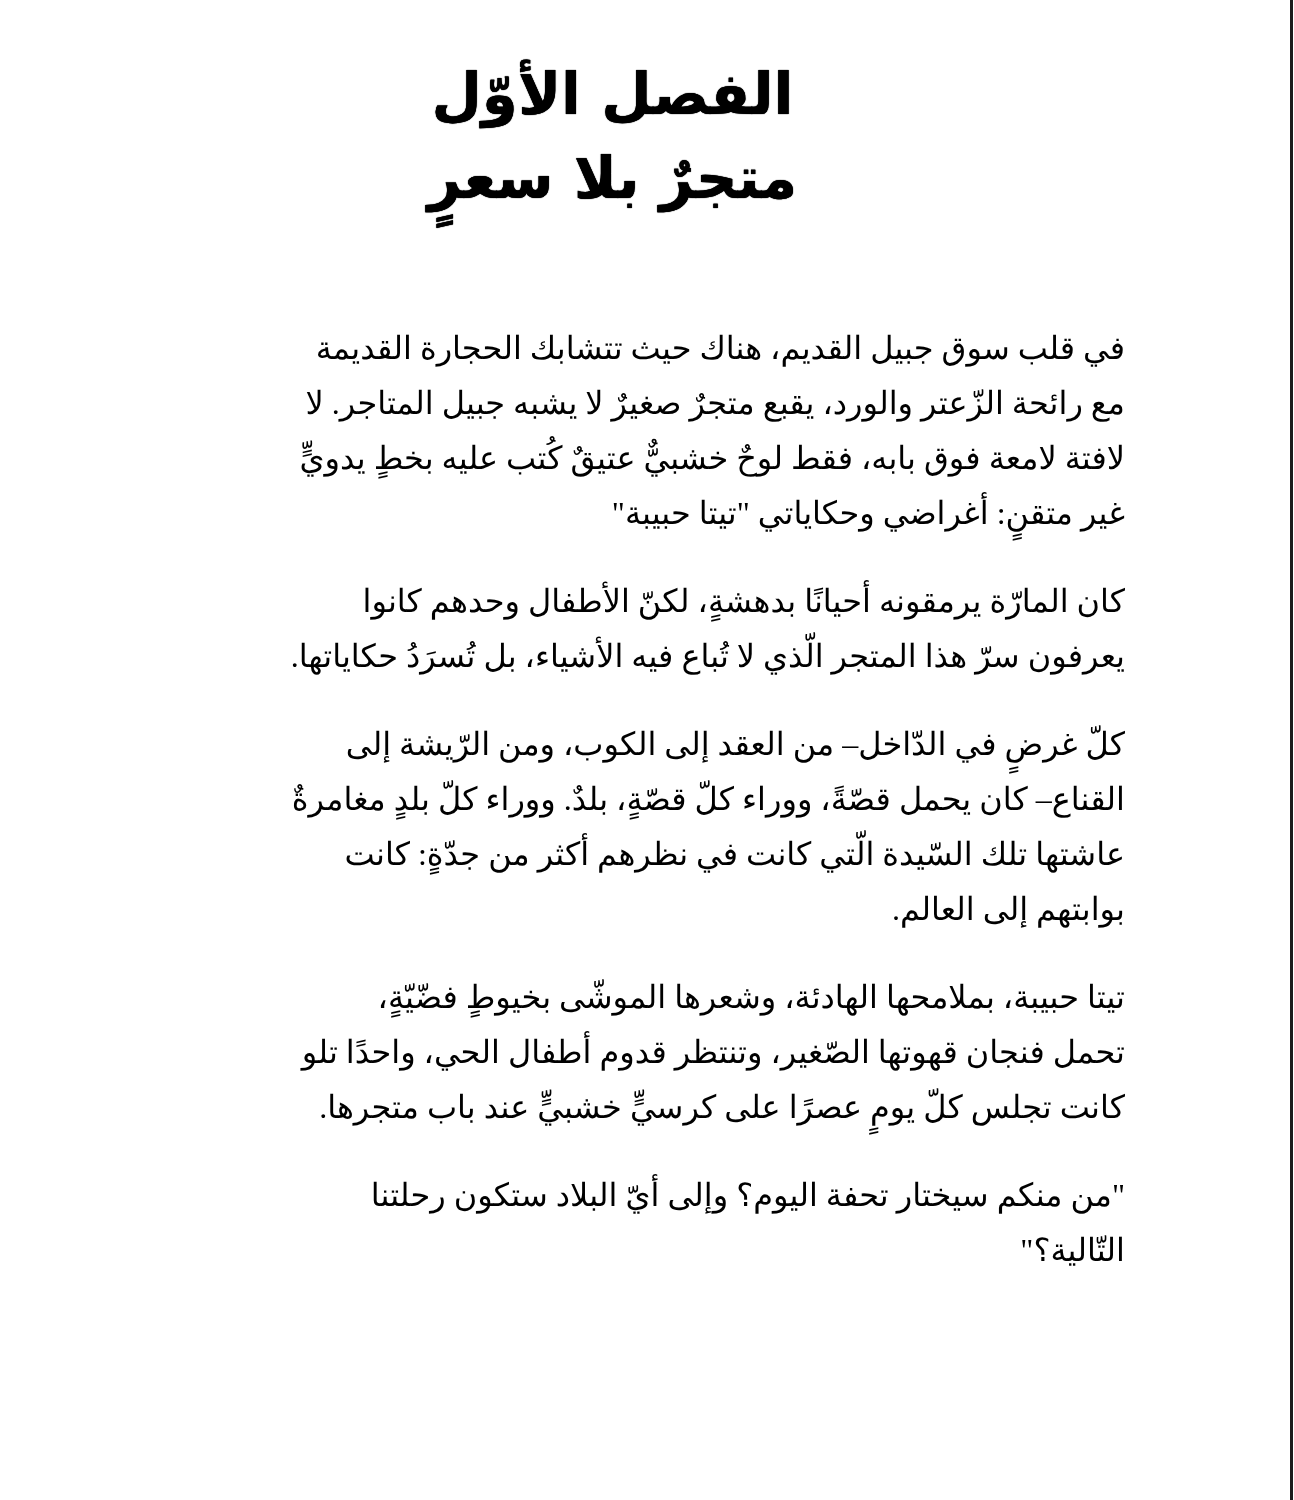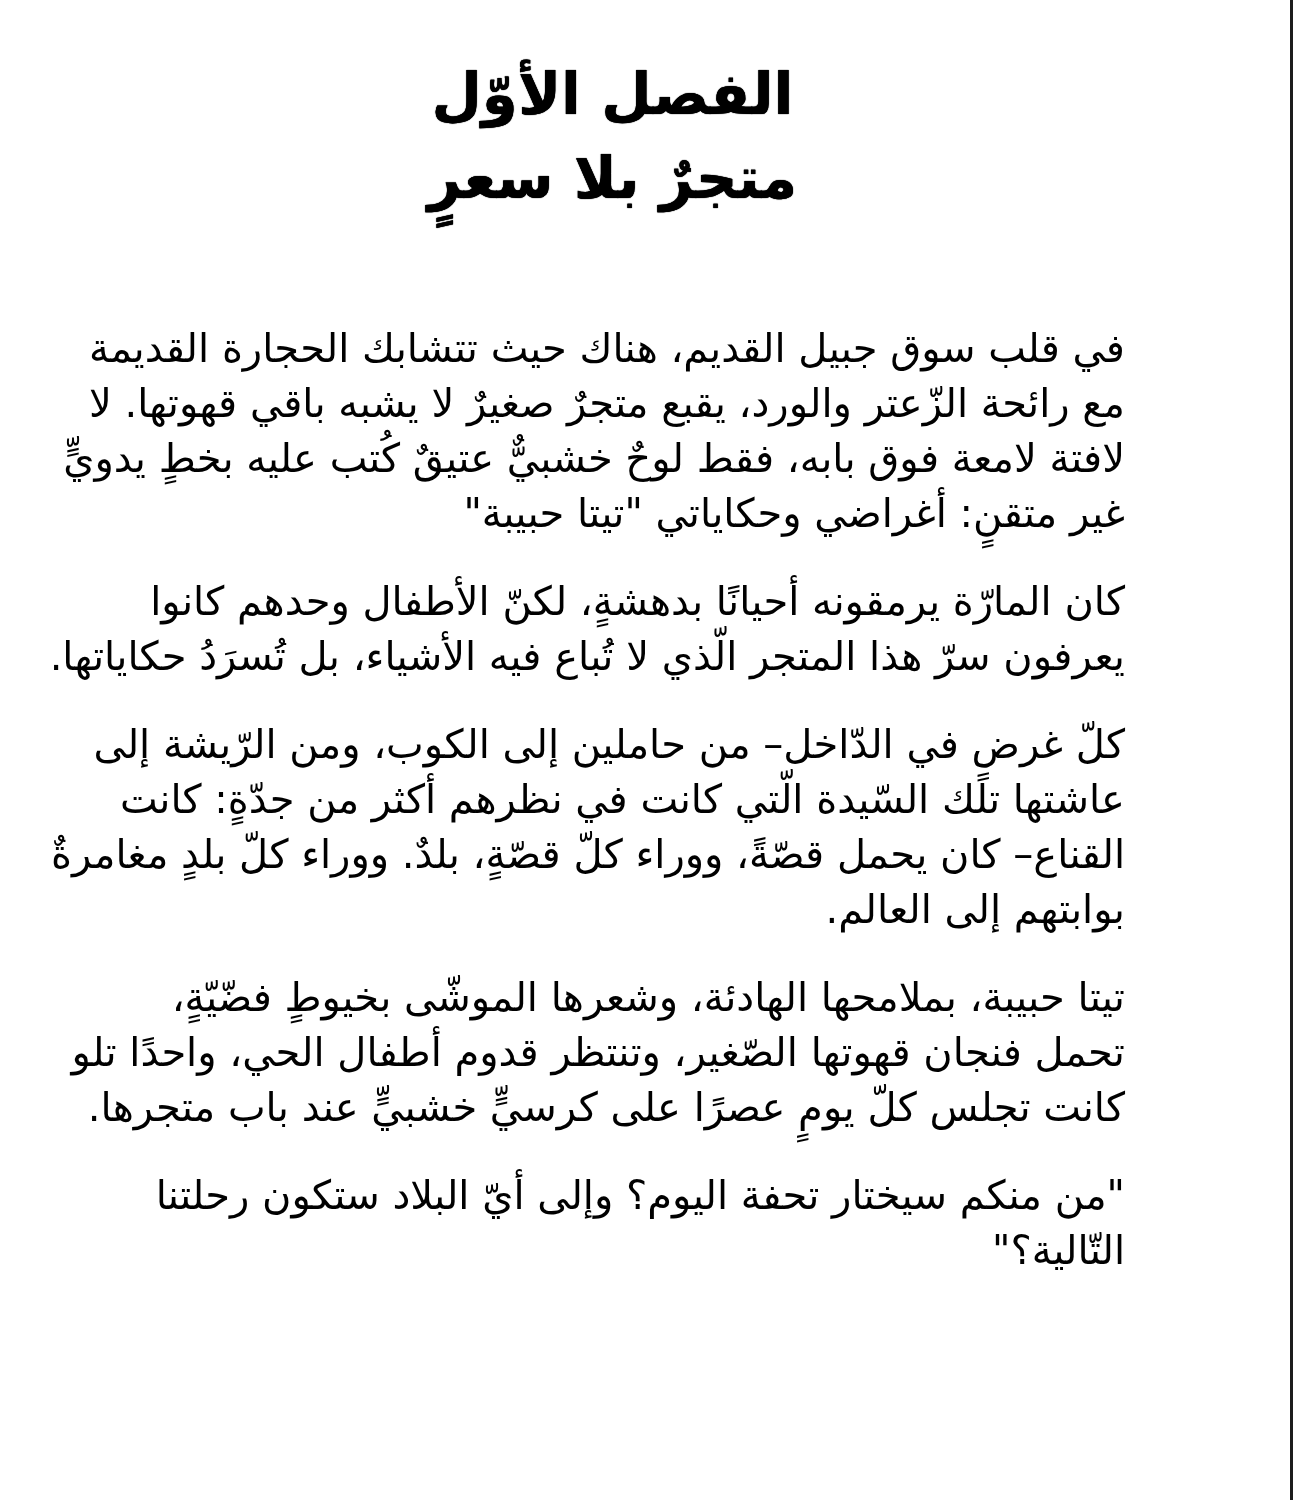--- a/index.html
+++ b/index.html
@@ -43,23 +43,24 @@
   .para {
     margin: 0 0 33px 0;
     padding: 0;
   }
   .line {
     display: block;
     white-space: nowrap;
     direction: rtl;
     unicode-bidi: plaintext;
     text-align: right;
-    font-size: 40px;
+    font-size: 32px;
     line-height: 55px;
     letter-spacing: 0;
+    font-family: Liberation Serif, serif;
   }
   .page-edge {
     position: absolute;
     top: 0;
     right: 1px;
     width: 3px;
     height: 1500px;
     background: #1c1c1c;
   }
 </style>
@@ -70,34 +71,34 @@
 
   <header class="chapter-header">
     <h1 class="chapter-title">الفصل الأوّل</h1>
     <h2 class="chapter-subtitle">متجرٌ بلا سعرٍ</h2>
   </header>
 
   <main class="chapter-body">
 
     <p class="para">
       <span class="line">في قلب سوق جبيل القديم، هناك حيث تتشابك الحجارة القديمة</span>
-      <span class="line">مع رائحة الزّعتر والورد، يقبع متجرٌ صغيرٌ لا يشبه باقي قهوتها. لا</span>
+      <span class="line">مع رائحة الزّعتر والورد، يقبع متجرٌ صغيرٌ لا يشبه جبيل المتاجر. لا</span>
       <span class="line">لافتة لامعة فوق بابه، فقط لوحٌ خشبيٌّ عتيقٌ كُتب عليه بخطٍ يدويٍّ</span>
       <span class="line">غير متقنٍ: أغراضي وحكاياتي "تيتا حبيبة"</span>
     </p>
 
     <p class="para">
       <span class="line">كان المارّة يرمقونه أحيانًا بدهشةٍ، لكنّ الأطفال وحدهم كانوا</span>
       <span class="line">يعرفون سرّ هذا المتجر الّذي لا تُباع فيه الأشياء، بل تُسرَدُ حكاياتها.</span>
     </p>
 
     <p class="para">
-      <span class="line">كلّ غرضٍ في الدّاخل– من حاملين إلى الكوب، ومن الرّيشة إلى</span>
+      <span class="line">كلّ غرضٍ في الدّاخل– من العقد إلى الكوب، ومن الرّيشة إلى</span>
+      <span class="line">القناع– كان يحمل قصّةً، ووراء كلّ قصّةٍ، بلدٌ. ووراء كلّ بلدٍ مغامرةٌ</span>
       <span class="line">عاشتها تلك السّيدة الّتي كانت في نظرهم أكثر من جدّةٍ: كانت</span>
-      <span class="line">القناع– كان يحمل قصّةً، ووراء كلّ قصّةٍ، بلدٌ. ووراء كلّ بلدٍ مغامرةٌ</span>
       <span class="line">بوابتهم إلى العالم.</span>
     </p>
 
     <p class="para">
       <span class="line">تيتا حبيبة، بملامحها الهادئة، وشعرها الموشّى بخيوطٍ فضّيّةٍ،</span>
       <span class="line">تحمل فنجان قهوتها الصّغير، وتنتظر قدوم أطفال الحي، واحدًا تلو</span>
       <span class="line">كانت تجلس كلّ يومٍ عصرًا على كرسيٍّ خشبيٍّ عند باب متجرها.</span>
     </p>
 
     <p class="para">

